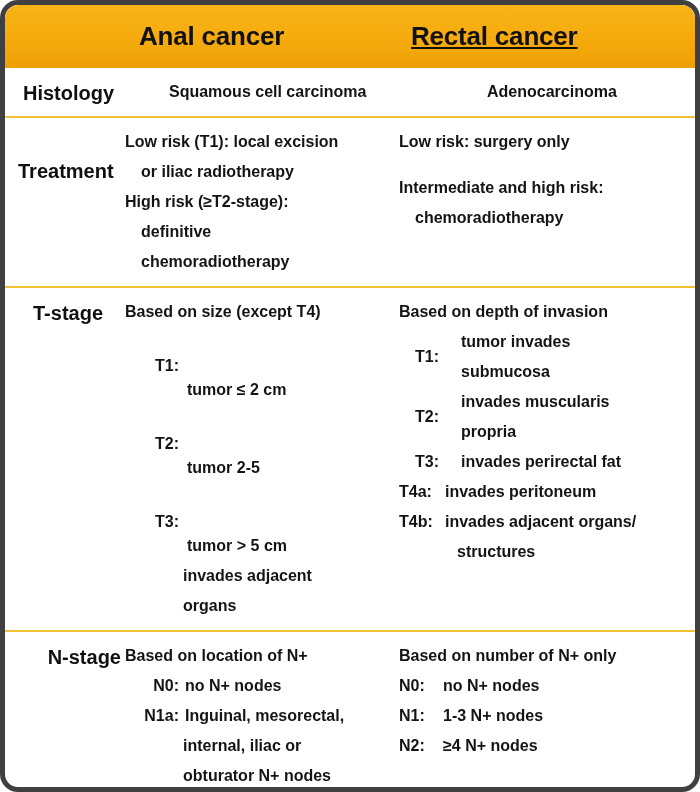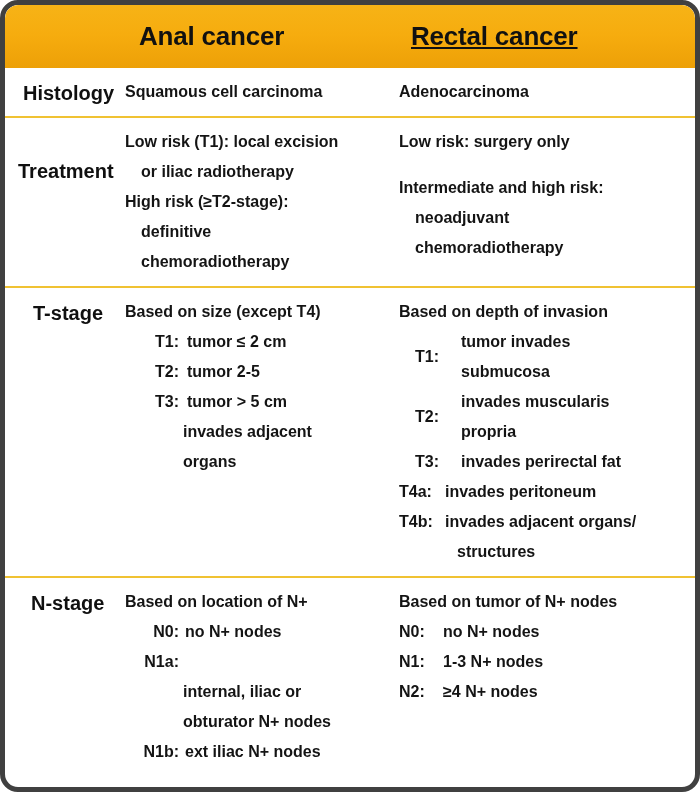--- a/index.html
+++ b/index.html
@@ -50,38 +50,38 @@
   .th-col.rectal { padding-left: 4px; text-decoration: underline; }
 
   
   .row {
     display: flex;
     align-items: flex-start;
     border-top: 2px solid #f0c232;
     padding-top: 9px;
     padding-bottom: 9px;
   }
-  .row.first { border-top: none; }
+  .row.first { border-top: none; gap: 44px; }
 
   .row-label {
     flex: 0 0 120px;
     width: 120px;
     box-sizing: border-box;
     padding-left: 18px;
     padding-right: 4px;
     font-size: 20px;
     font-weight: bold;
     color: #101010;
     line-height: 28px;
     white-space: nowrap;
   }
   .row-label.pad-hist { padding-top: 2px; }
   .row-label.pad-treat { padding-top: 30px; padding-left: 13px; }
   .row-label.pad-t { padding-top: 2px; padding-left: 28px; }
-  .row-label.pad-n { padding-top: 2px; padding-left: 26px; }
+  .row-label.pad-n { padding-top: 2px; padding-left: 26px; text-align: right; }
 
   .cell {
     flex: 0 0 268px;
     width: 268px;
     box-sizing: border-box;
     font-size: 16px;
     color: #141414;
     line-height: 30px;
     font-weight: bold;
   }
@@ -100,21 +100,21 @@
     text-align: right;
     white-space: nowrap;
   }
   .stage-val {
     flex: 1 1 auto;
     white-space: normal;
   }
 
   
   .stage-left .stage-key { width: 54px; }
-  .stage-left .stage-val { padding-left: 8px; }
+  .stage-left .stage-val { padding-left: 8px; margin-top: 48px; }
 
   .stage-leftn .stage-key { width: 54px; }
   .stage-leftn .stage-val { padding-left: 6px; }
 
   
   .stage-right .stage-key { width: 42px; text-align: left; }
   .stage-right .stage-val { padding-left: 4px; }
 
   .stage-rightn .stage-key { width: 36px; text-align: left; }
   .stage-rightn .stage-val { padding-left: 8px; }
@@ -153,21 +153,20 @@
       <div class="line indent-1">or iliac radiotherapy</div>
       <div class="line">High risk (≥T2-stage):</div>
       <div class="line indent-1">definitive</div>
       <div class="line indent-1">chemoradiotherapy</div>
     </div>
 
     <div class="cell right">
       <div class="line">Low risk: surgery only</div>
       <div class="gap"></div>
       <div class="line">Intermediate and high risk:</div>
-      <div class="line indent-1">neoadjuvant</div>
       <div class="line indent-1">chemoradiotherapy</div>
     </div>
   </div>
 
   <div class="row">
     <div class="row-label pad-t">T-stage</div>
 
     <div class="cell left">
       <div class="line">Based on size (except T4)</div>
 
@@ -219,33 +218,34 @@
 
     <div class="cell left">
       <div class="line">Based on location of N+</div>
 
       <div class="stage stage-leftn">
         <span class="stage-key">N0:</span>
         <span class="stage-val">no N+ nodes</span>
       </div>
       <div class="stage stage-leftn">
         <span class="stage-key">N1a:</span>
+        <span class="stage-val">Inguinal, mesorectal,</span>
       </div>
       <div class="line indent-3">internal, iliac or</div>
       <div class="line indent-3">obturator N+ nodes</div>
 
       <div class="stage stage-leftn">
         <span class="stage-key">N1b:</span>
         <span class="stage-val">ext iliac N+ nodes</span>
       </div>
 
     </div>
 
     <div class="cell right">
-      <div class="line">Based on tumor of N+ nodes</div>
+      <div class="line">Based on number of N+ only</div>
 
       <div class="stage stage-rightn">
         <span class="stage-key">N0:</span>
         <span class="stage-val">no N+ nodes</span>
       </div>
       <div class="stage stage-rightn">
         <span class="stage-key">N1:</span>
         <span class="stage-val">1-3 N+ nodes</span>
       </div>
       <div class="stage stage-rightn">

